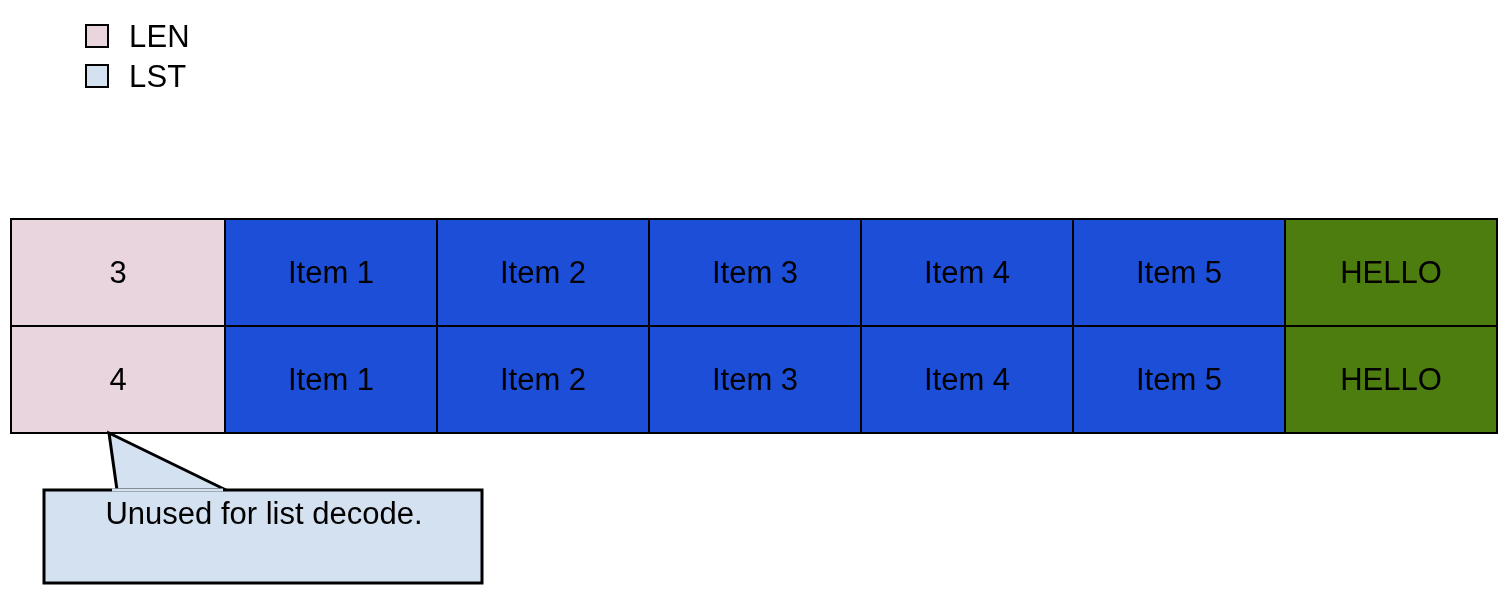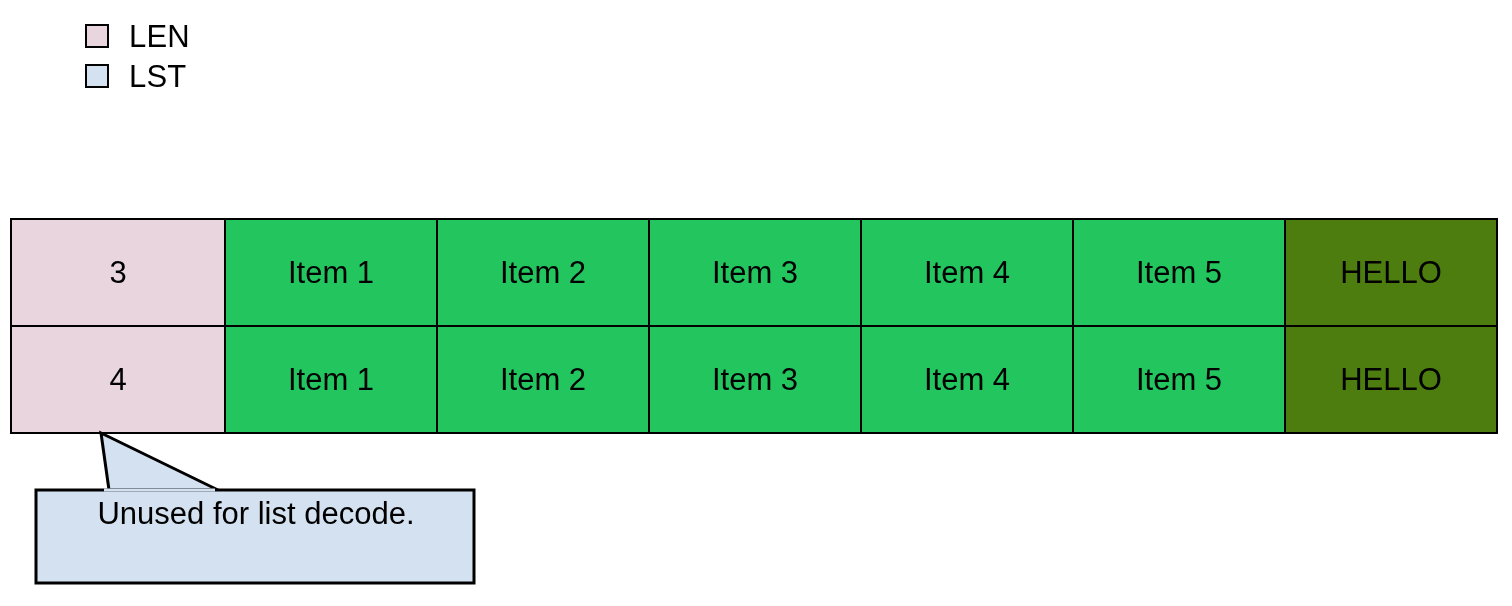--- a/index.html
+++ b/index.html
@@ -57,27 +57,27 @@
     border: 2px solid #000000;
     text-align: center;
     vertical-align: middle;
     font-size: 31px;
     line-height: 31px;
     padding: 0;
     height: 107px;
     box-sizing: border-box;
   }
   td.cell-len { background: #e8d5de; width: 214px; }
-  td.cell-lst { background: #22c55e; width: 212px; }
+  td.cell-lst { background: #1d4ed8; width: 212px; }
   td.cell-fld { background: #4d7c0f; width: 212px; }
 
   
   #callout {
     position: absolute;
-    left: 4px;
+    left: 12px;
     top: 425px;
     width: 520px;
     height: 175px;
   }
   #callout-svg {
     position: absolute;
     left: 0;
     top: 0;
     width: 520px;
     height: 175px;

